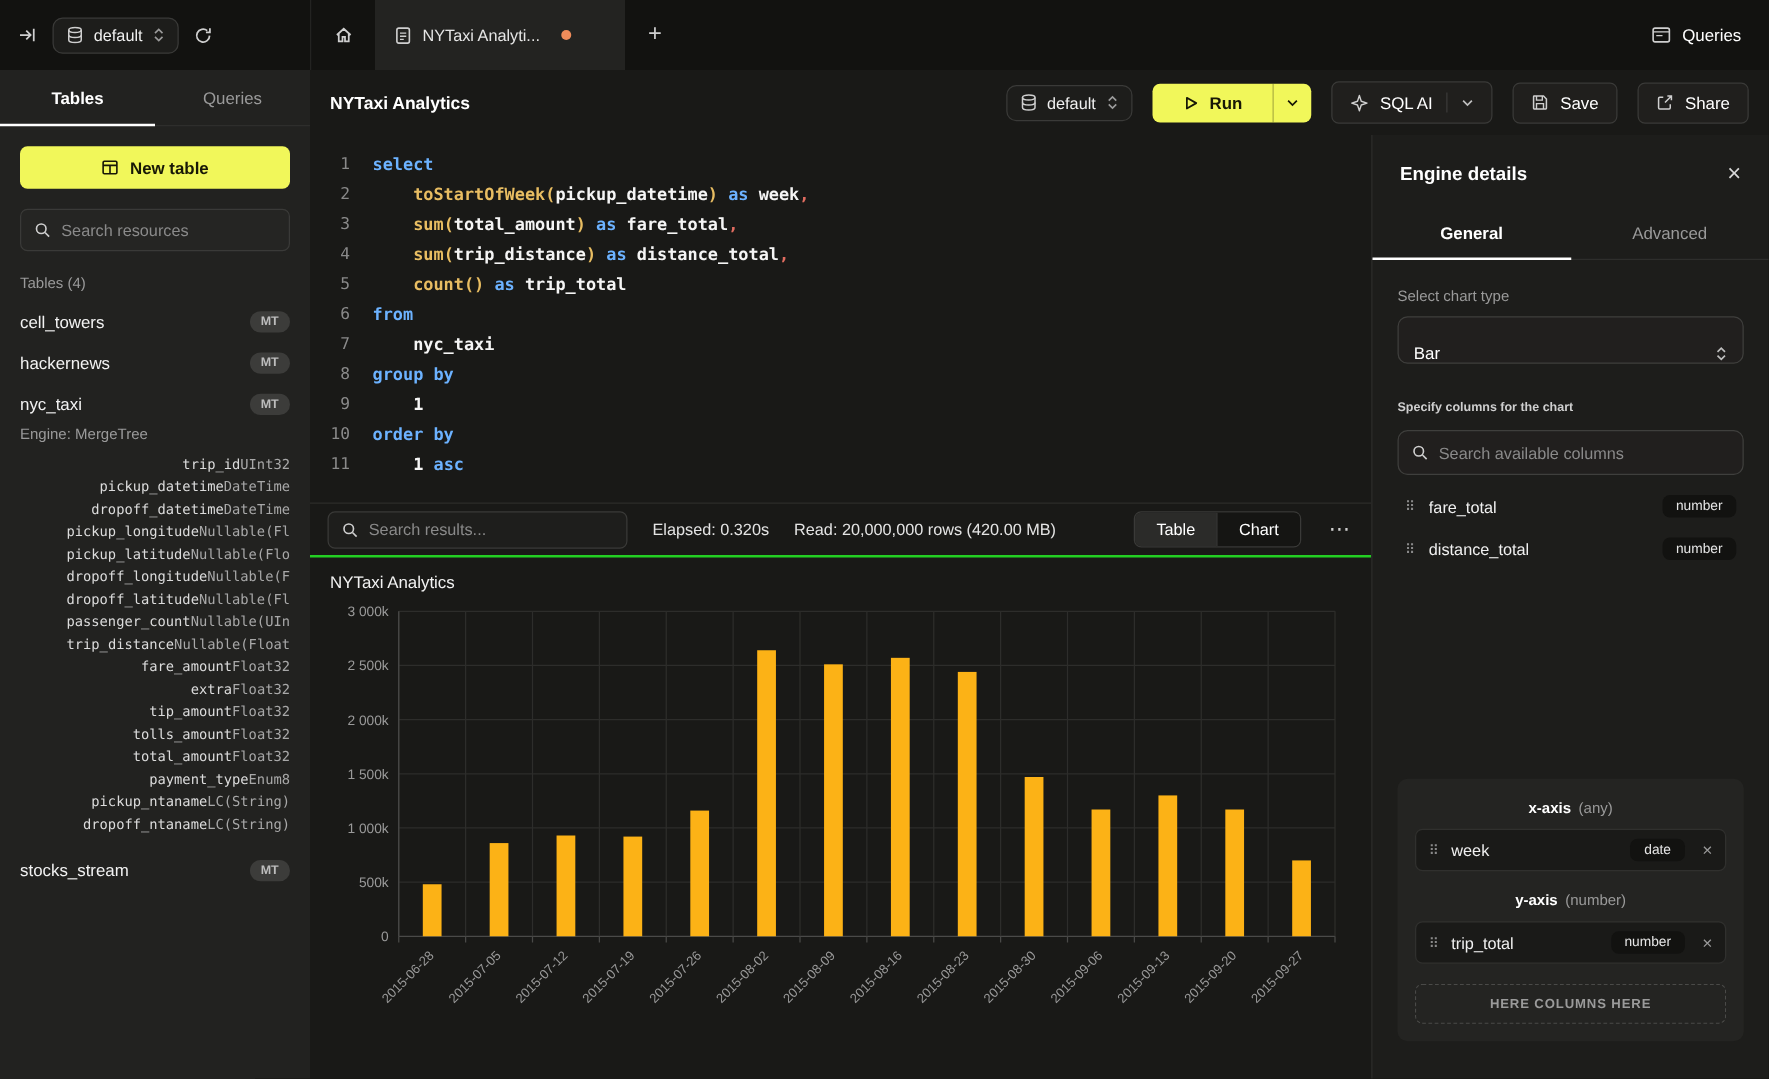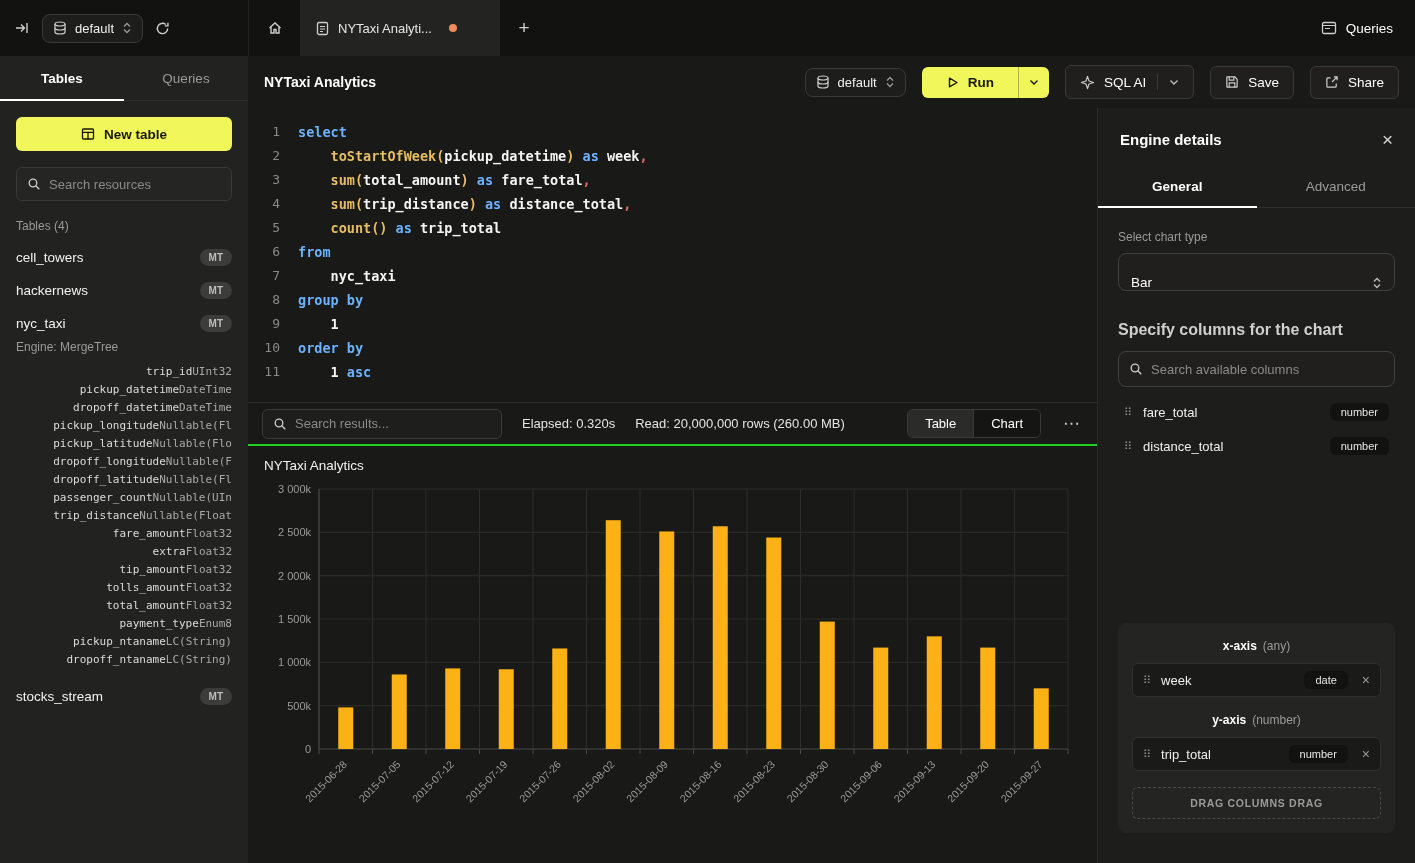--- a/index.html
+++ b/index.html
@@ -100,21 +100,21 @@
   .details-title{font-size:15px;font-weight:700;color:#fff;}
   .close-x{color:#d8d8d8;font-size:19px;cursor:pointer;line-height:1;}
   .details-tabs{display:flex;border-bottom:1px solid #2e2e2c;flex-shrink:0;}
   .d-tab{flex:1;text-align:center;padding:12px 0 13px;font-size:13.5px;color:var(--muted);position:relative;cursor:pointer;}
   .d-tab.active{color:#fff;font-weight:600;}
   .d-tab.active::after{content:"";position:absolute;left:0;right:0;bottom:-1px;height:2px;background:#fff;}
   .details-body{padding:22px 20px 16px;display:flex;flex-direction:column;flex:1;min-height:0;}
   .field-label{font-size:12px;color:var(--muted);margin-bottom:9px;}
   .select-box{height:38px;border:1px solid #3f3f3d;border-radius:8px;background:#211f1e;display:flex;align-items:flex-end;justify-content:space-between;padding:0 12px;font-size:13.5px;color:#fff;margin-bottom:30px;cursor:pointer;}
   .select-box .chev{color:#bdbdbd;display:flex;}
-  .spec-label{font-size:16px;color:#cfcfcf;font-weight:700;margin-bottom:12px;}
+  .spec-label{font-size:10px;color:#cfcfcf;font-weight:700;margin-bottom:12px;}
   .col-search{height:36px;border:1px solid #3f3f3d;border-radius:8px;display:flex;align-items:center;gap:8px;padding:0 10px;background:#211f1e;color:#8a8a8a;margin-bottom:8px;flex-shrink:0;}
   .avail-row{display:flex;align-items:center;gap:11px;padding:8px 6px;font-size:13px;color:#f0f0f0;cursor:grab;}
   .drag-handle{color:#8a8a8a;font-size:11px;font-family:"DejaVu Sans",sans-serif;cursor:grab;}
   .type-badge{margin-left:auto;background:#121210;color:#e6e6e6;font-size:11px;padding:3px 11px;border-radius:6px;}
   .axes-card{margin-top:auto;background:#242422;border-radius:8px;padding:14px;margin-bottom:14px;flex-shrink:0;}
   .axis-label{text-align:center;font-size:12px;margin:2px 0 10px;color:#fff;font-weight:700;}
   .axis-label .hint{color:var(--muted);font-weight:400;margin-left:6px;}
   .axis-row{display:flex;align-items:center;gap:10px;background:#1a1a18;border:1px solid #30302e;border-radius:6px;height:34px;padding:0 10px;font-size:13px;color:#f0f0f0;margin-bottom:16px;}
   .axis-row .type-badge{margin-left:auto;}
   .remove-x{color:#9a9a9a;margin-left:4px;cursor:pointer;font-size:14px;}
@@ -425,21 +425,21 @@
             <div class="results-search">
               <span class="icon-btn">
                 <svg width="14" height="14" viewBox="0 0 14 14">
                     <circle cx="6" cy="6" r="3.8" fill="none" stroke="currentColor" stroke-width="1.3"></circle>
                     <path d="M9 9l3.3 3.3" stroke="currentColor" stroke-width="1.3"></path>
                   </svg>
               </span>
               <input placeholder="Search results..." style="">
             </div>
             <span class="stat">Elapsed: 0.320s</span>
-            <span class="stat">Read: 20,000,000 rows (260.00 MB)</span>
+            <span class="stat">Read: 20,000,000 rows (420.00 MB)</span>
             <div class="view-toggle">
               <div class="seg">Table</div>
               <div class="seg active">Chart</div>
             </div>
             <span class="more-btn">⋯</span>
           </div>
 
           <div class="chart-area">
             <div class="chart-title">NYTaxi Analytics</div>
             <svg width="817" height="360" id="bar-chart">
@@ -578,21 +578,21 @@
                 <span>y-axis</span><span class="hint">(number)</span>
               </div>
               <div>
                   <div class="axis-row">
                     <span class="drag-handle">⠿</span>
                     <span>trip_total</span>
                     <span class="type-badge">number</span>
                     <span class="remove-x">×</span>
                   </div>
                 </div>
-              <div class="drop-zone">DRAG COLUMNS DRAG</div>
+              <div class="drop-zone">HERE COLUMNS HERE</div>
             </div>
           </div>
         </aside>
 
       </div>
     </div>
   </div>
 </div>
 
 </body></html>

